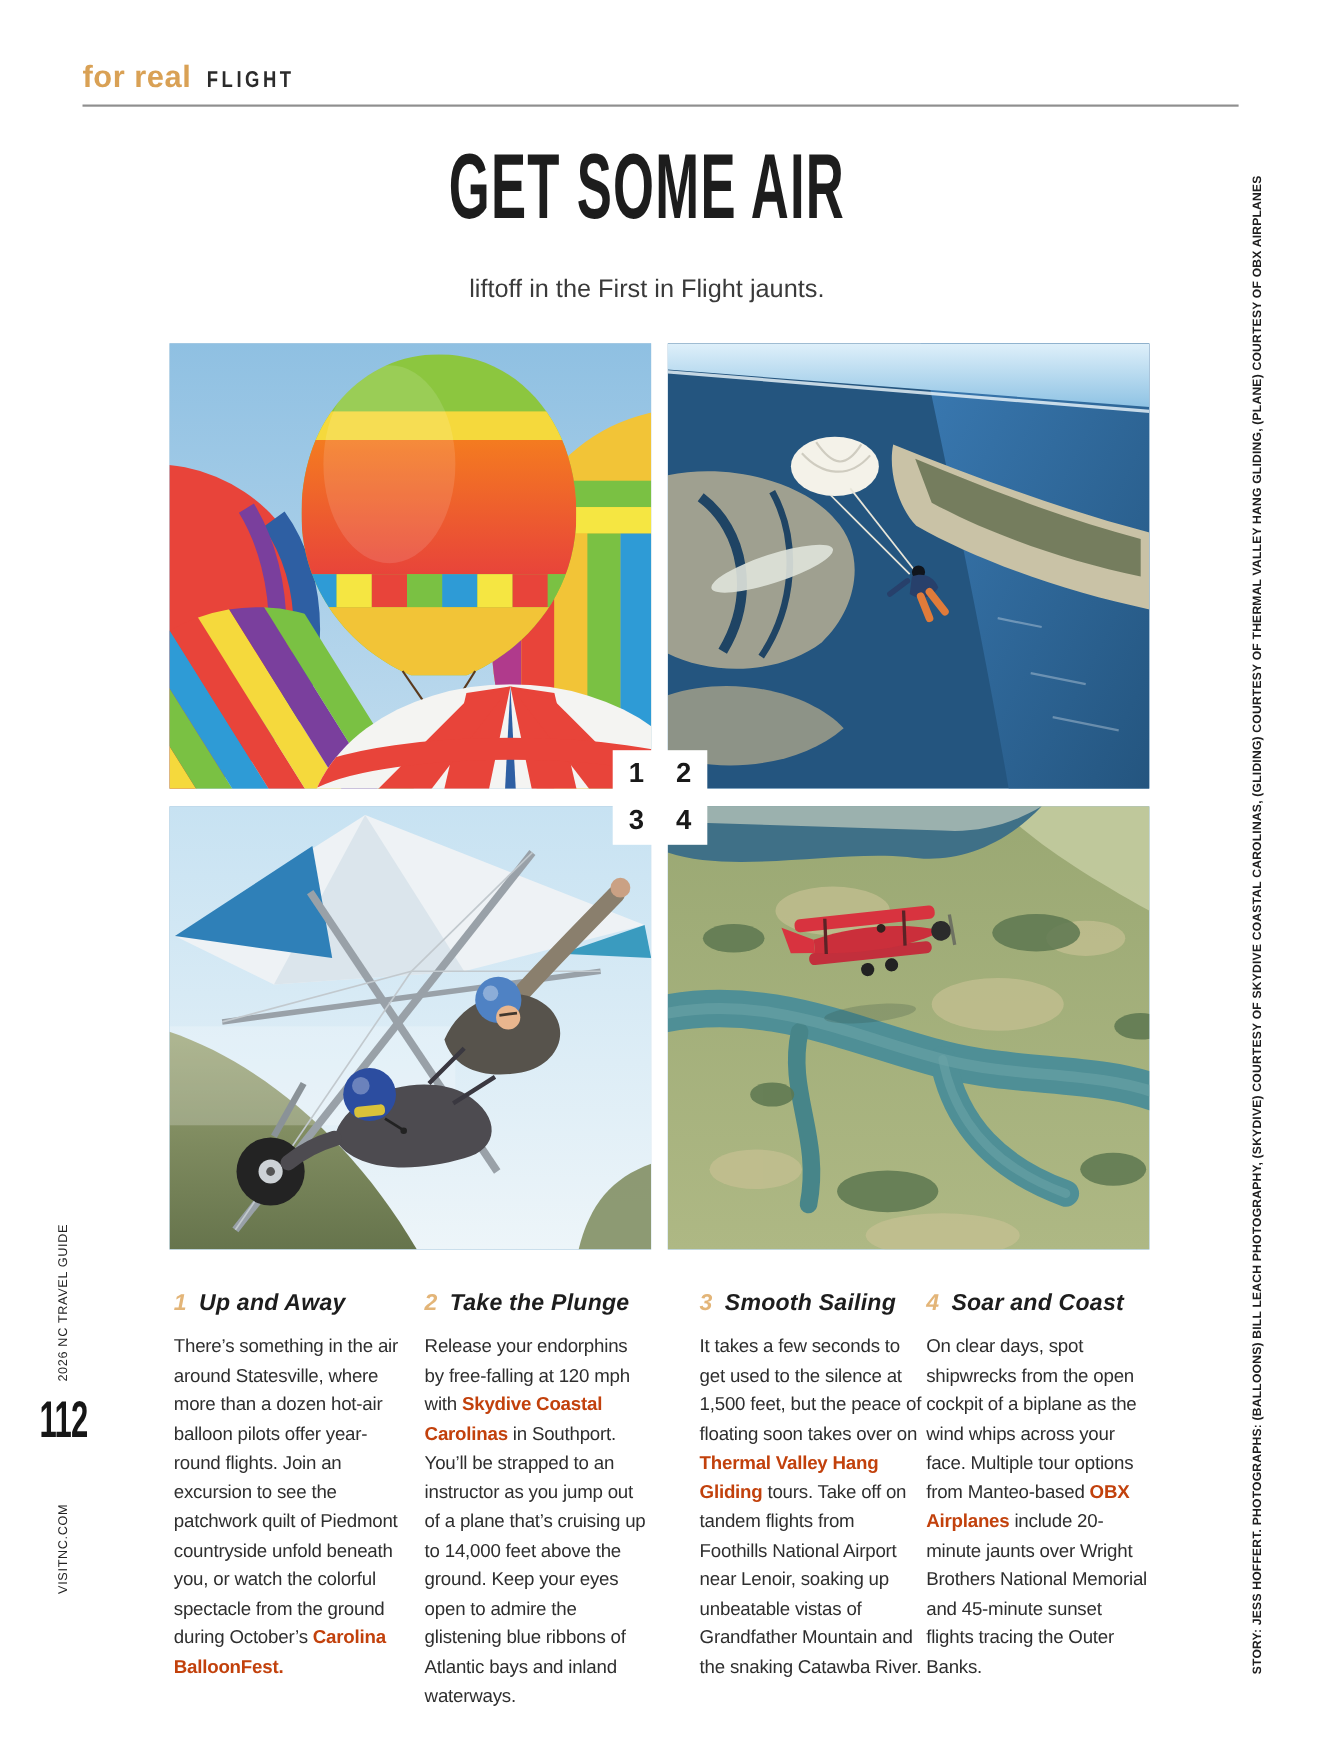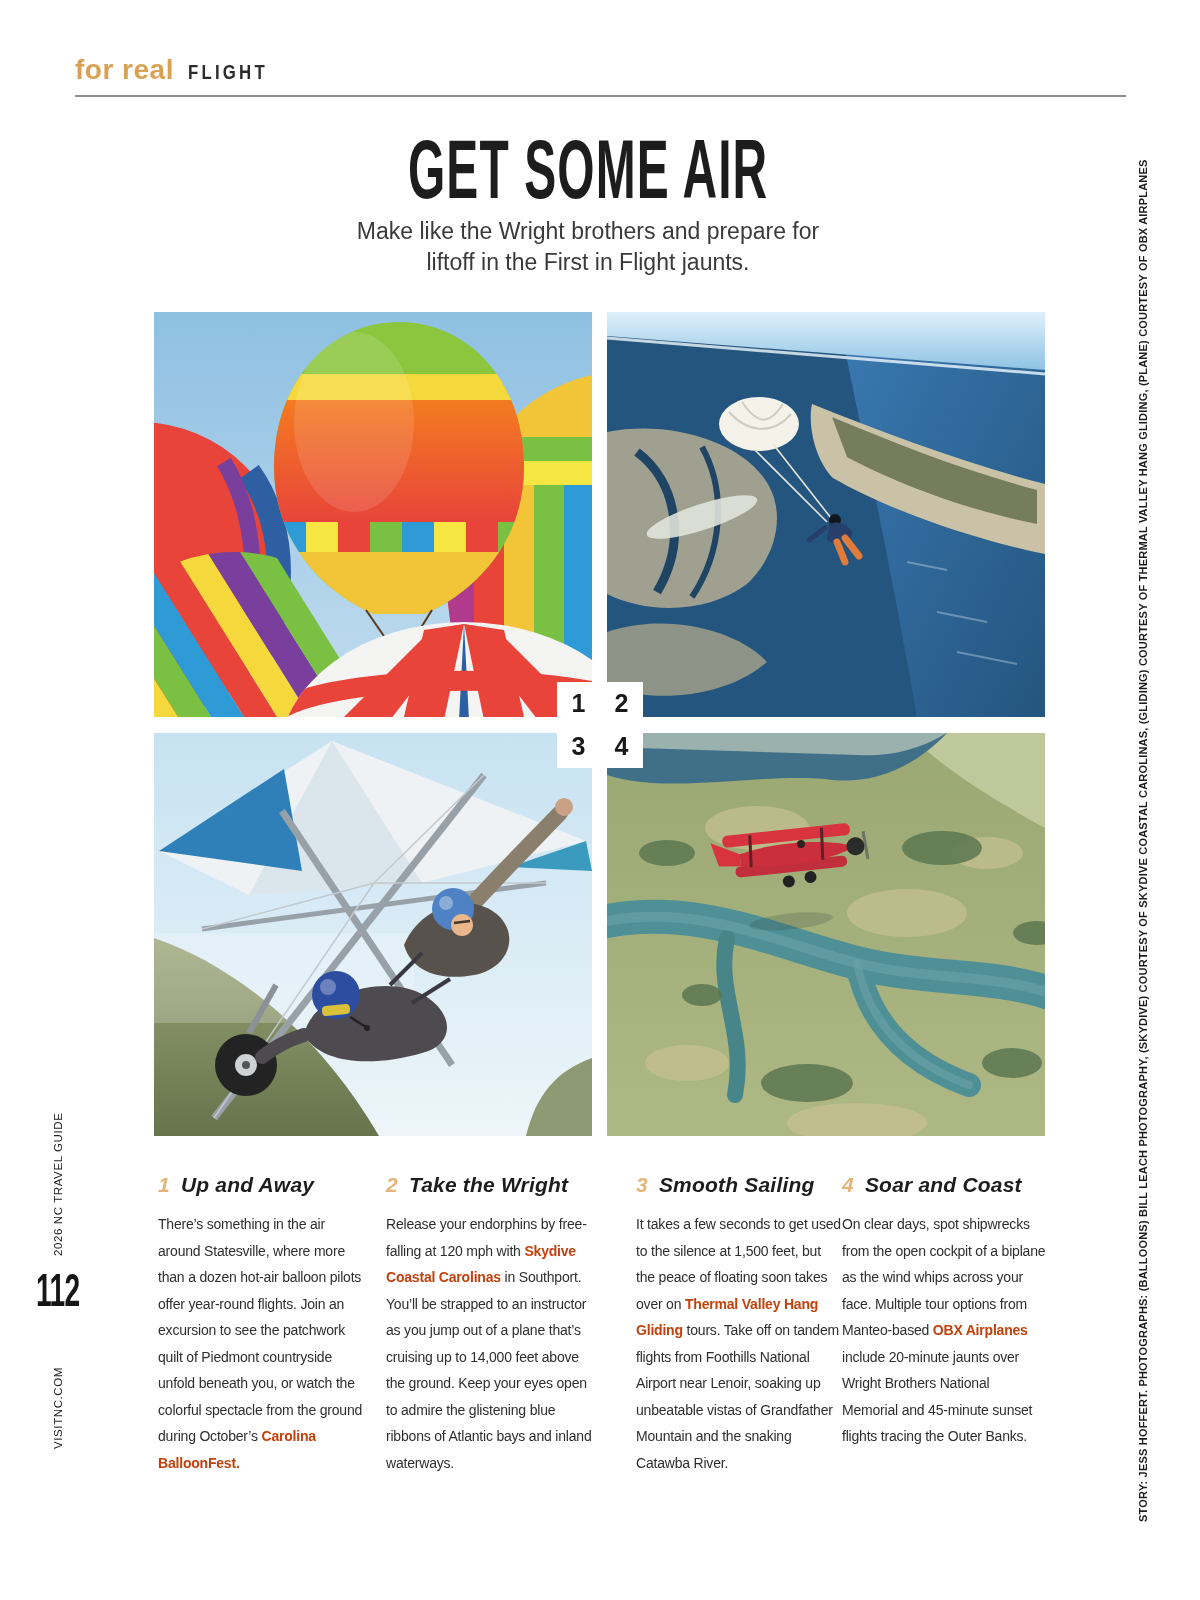--- a/index.html
+++ b/index.html
@@ -31,21 +31,21 @@
 
   .num-box{position:absolute;left:557px;top:682px;width:86px;height:86px;background:#ffffff;
            display:grid;grid-template-columns:1fr 1fr;place-items:center;
            font-size:25px;font-weight:700;color:#191919;}
 
   
   .col{position:absolute;top:1172px;width:206px;}
   #col1{left:158px}#col2{left:386px}#col3{left:636px}#col4{left:842px}
   .col h2{margin:0;font-size:21px;line-height:25px;font-weight:800;color:#1d1d1d;letter-spacing:.2px;font-style:italic;}
   .col h2 .num{color:#E3B578;margin-right:11px;}
-  .col p{margin:14px 0 0 0;font-size:14px;line-height:26.5px;color:#2e2e2e;letter-spacing:-.2px;}
+  .col p{margin:14px 0 0 0;font-size:17px;line-height:26.5px;color:#2e2e2e;letter-spacing:-.2px;}
   .col p b{font-weight:700;color:#c2410c;}
 
   
   .v-text{position:absolute;white-space:nowrap;transform-origin:0 0;transform:rotate(-90deg);
           font-size:11.5px;letter-spacing:.6px;color:#222222;font-weight:500;}
   #edition{left:52px;top:1256px;}
   #website{left:52px;top:1449px;}
   #credits{left:1137px;top:1522px;font-size:11px;font-weight:700;letter-spacing:.2px;color:#1d1d1d;}
   #page-num{position:absolute;left:36px;top:1262px;font-size:47px;font-weight:700;color:#161616;
             transform:scaleX(.6);transform-origin:0 0;letter-spacing:-1px;}
@@ -54,21 +54,21 @@
 <body>
 
 <div class="page">
 
   <header class="kicker">
     <span class="brand">for real</span><span class="section">FLIGHT</span>
   </header>
   <div class="rule"></div>
 
   <h1 class="title"><span class="condense">GET SOME AIR</span></h1>
-  <p class="subtitle"><span>Make like the Wright brothers and prepare for</span><br>
+  <p class="subtitle"><br>
   <span>liftoff in the First in Flight jaunts.</span></p>
 
   <figure class="photo" id="photo-balloons">
     <svg viewBox="0 0 438 405">
       <defs>
         <linearGradient id="sky1" x1="0" y1="0" x2="0" y2="1">
           <stop offset="0" stop-color="#8fc0e2"></stop>
             <stop offset="1" stop-color="#c2ddef"></stop>
         </linearGradient>
         <linearGradient id="org1" x1="0" y1="0" x2="0" y2="1">
@@ -309,21 +309,21 @@
     <span>2</span>
     <span>3</span>
     <span>4</span>
   </div>
 
   <article class="col" id="col1">
     <h2><span class="num">1</span><span>Up and Away</span></h2>
     <p><span>There’s something in the air around Statesville, where more than a dozen hot-air balloon pilots offer year-round flights. Join an excursion to see the patchwork quilt of Piedmont countryside unfold beneath you, or watch the colorful spectacle from the ground during October’s </span><b>Carolina BalloonFest.</b></p>
   </article>
   <article class="col" id="col2">
-    <h2><span class="num">2</span><span>Take the Wright</span></h2>
+    <h2><span class="num">2</span><span>Take the Plunge</span></h2>
     <p><span>Release your endorphins by free-falling at 120 mph with </span><b>Skydive Coastal Carolinas</b><span> in Southport. You’ll be strapped to an instructor as you jump out of a plane that’s cruising up to 14,000 feet above the ground. Keep your eyes open to admire the glistening blue ribbons of Atlantic bays and inland waterways.</span></p>
   </article>
   <article class="col" id="col3">
     <h2><span class="num">3</span><span>Smooth Sailing</span></h2>
     <p><span>It takes a few seconds to get used to the silence at 1,500 feet, but the peace of floating soon takes over on </span><b>Thermal Valley Hang Gliding</b><span> tours. Take off on tandem flights from Foothills National Airport near Lenoir, soaking up unbeatable vistas of Grandfather Mountain and the snaking Catawba River.</span></p>
   </article>
   <article class="col" id="col4">
     <h2><span class="num">4</span><span>Soar and Coast</span></h2>
     <p><span>On clear days, spot shipwrecks from the open cockpit of a biplane as the wind whips across your face. Multiple tour options from Manteo-based </span><b>OBX Airplanes</b><span> include 20-minute jaunts over Wright Brothers National Memorial and 45-minute sunset flights tracing the Outer Banks.</span></p>
   </article>

